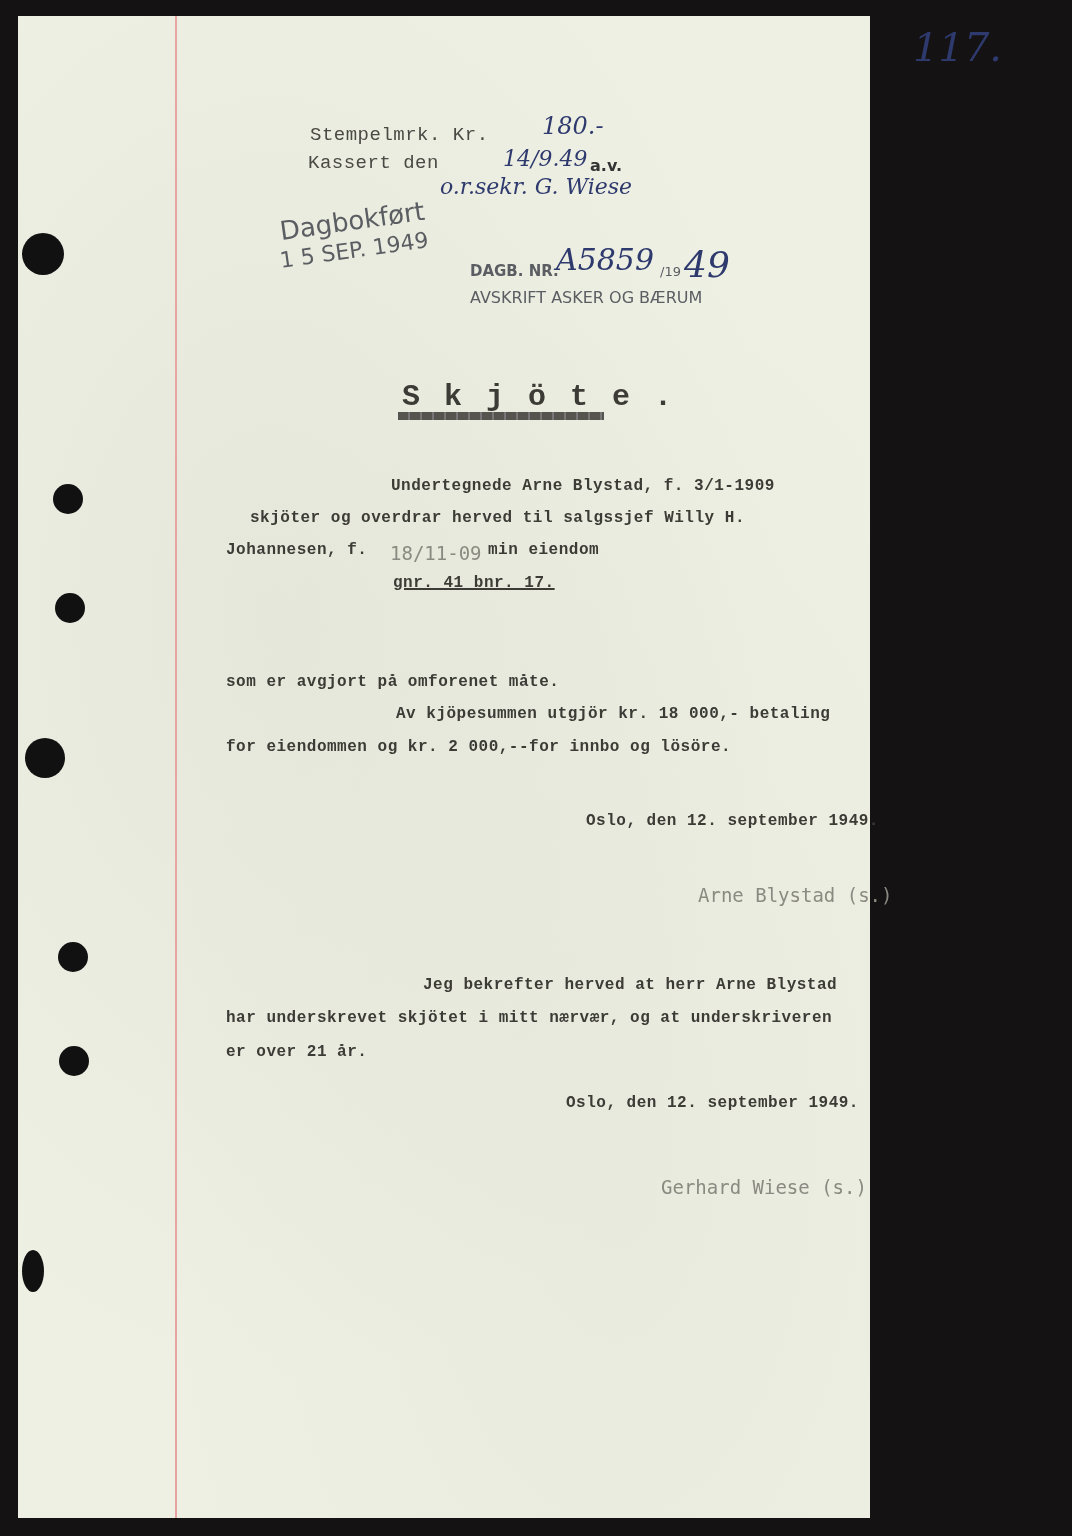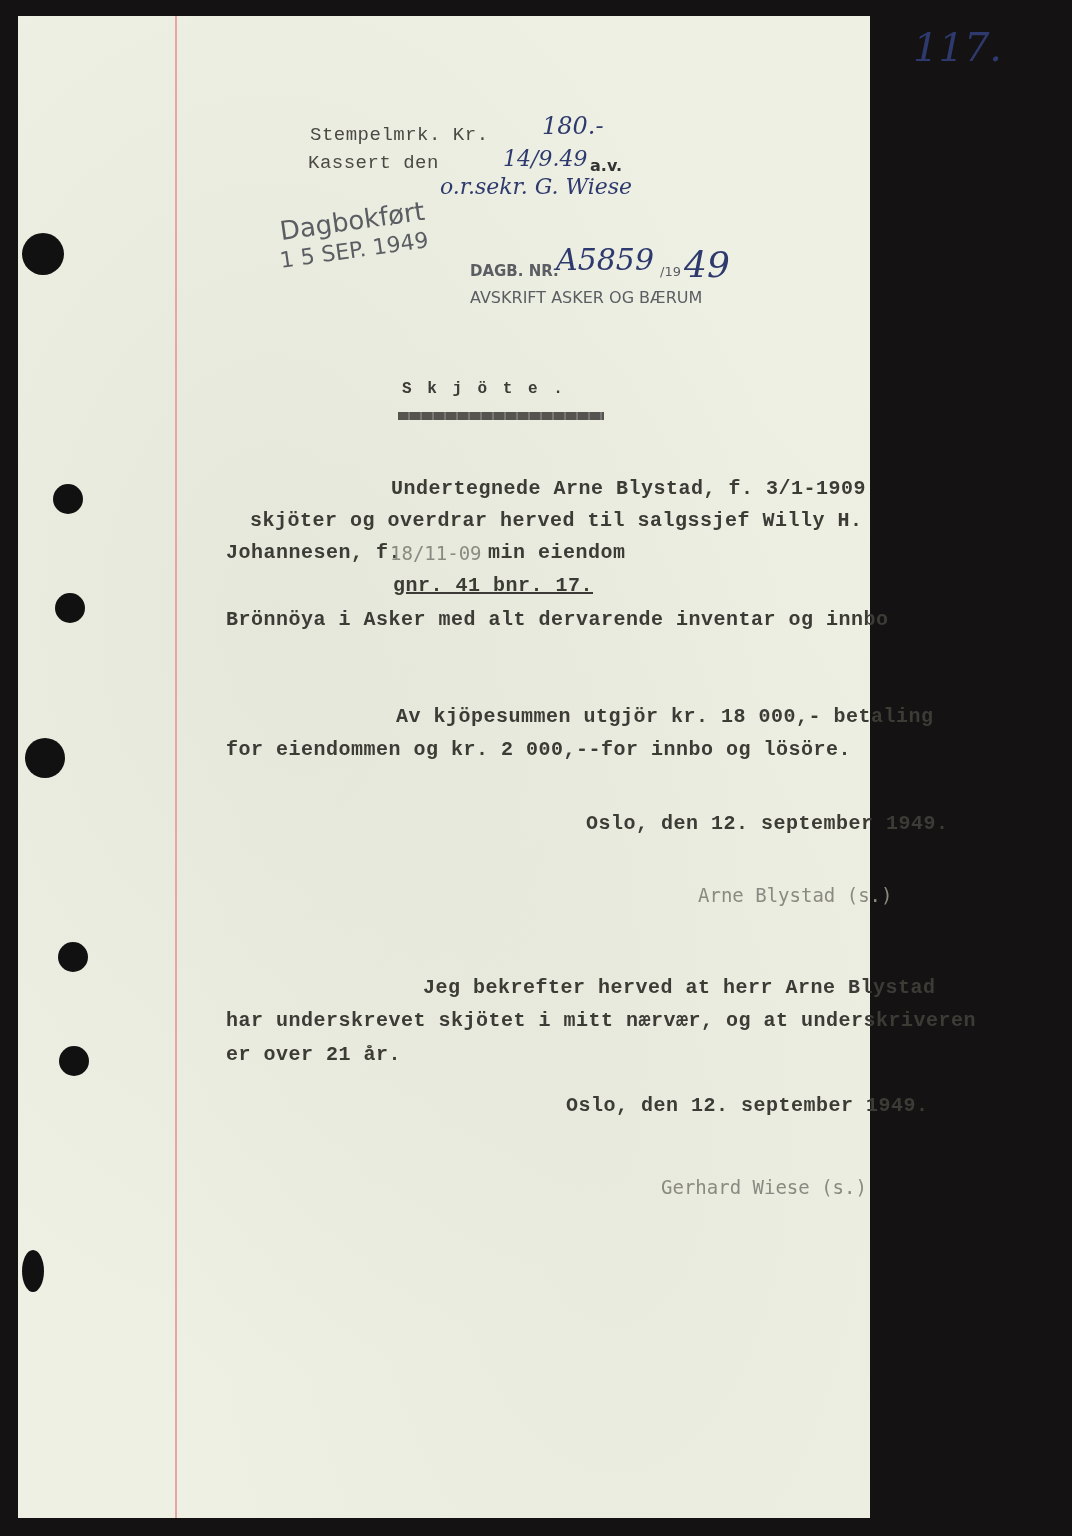--- a/index.html
+++ b/index.html
@@ -18,21 +18,21 @@
     }
     .margin-line {
       position: absolute; left: 157px; top: 0; width: 2px; height: 1502px;
       background: #e8a3a3;
     }
     .hole {
       position: absolute; background: #111; border-radius: 50%;
     }
     .typed {
       position: absolute; color: #3c3b36; font-weight: bold;
-      font-size: 20px; letter-spacing: 0.5px; white-space: pre;
+      font-size: 16px; letter-spacing: 0.5px; white-space: pre;
     }
     .light {
       position: absolute; color: #8a8a82; font-weight: normal;
       font-family: "DejaVu Sans Mono", monospace;
       font-size: 19px; white-space: pre;
     }
     .hand {
       position: absolute; color: #2e3a6e; font-family: "DejaVu Serif", serif;
       font-style: italic; white-space: pre;
     }
@@ -71,30 +71,30 @@
 
   <div class="stamp" style="left:262px;top:200px;font-size:26px;transform:rotate(-8deg);transform-origin:left;">Dagbokført</div>
   <div class="stamp" style="left:262px;top:232px;font-size:22px;transform:rotate(-8deg);transform-origin:left;">1 5 SEP. 1949</div>
 
   <div class="stamp" style="left:452px;top:246px;font-size:15px;font-weight:bold;">DAGB. NR.</div>
   <div class="hand" style="left:538px;top:226px;font-size:30px;">A5859</div>
   <div class="stamp" style="left:642px;top:248px;font-size:13px;">/19</div>
   <div class="hand" style="left:666px;top:228px;font-size:36px;">49</div>
   <div class="stamp" style="left:452px;top:272px;font-size:16px;">AVSKRIFT ASKER OG BÆRUM</div>
 
-  <div class="typed" style="left:384px;top:364px;font-size:16px;letter-spacing:3px;">S k j ö t e .</div>
+  <div class="typed" style="left:384px;top:364px;font-size:30px;letter-spacing:3px;">S k j ö t e .</div>
   <div class="title-rule"></div>
 
   <div class="typed" style="left:373px;top:461px;">Undertegnede Arne Blystad, f. 3/1-1909</div>
   <div class="typed" style="left:196px;top:493px;margin-left:36px;">skjöter og overdrar herved til salgssjef Willy H.</div>
   <div class="typed" style="left:208px;top:525px;">Johannesen, f.</div>
   <div class="light" style="left:372px;top:526px;">18/11-09</div>
   <div class="typed" style="left:470px;top:525px;">min eiendom</div>
   <div class="typed u" style="left:375px;top:558px;">gnr. 41 bnr. 17.</div>
-  <div class="typed" style="left:208px;top:592px;">Brönnöya i Asker med alt dervarende inventar og innbo</div>
+  <div class="typed" style="left:208px;top:657px;">som er avgjort på omforenet måte.</div>
   <div class="typed" style="left:378px;top:689px;">Av kjöpesummen utgjör kr. 18 000,- betaling</div>
   <div class="typed" style="left:208px;top:722px;">for eiendommen og kr. 2 000,--for innbo og lösöre.</div>
 
   <div class="typed" style="left:568px;top:796px;">Oslo, den 12. september 1949.</div>
   <div class="light" style="left:680px;top:868px;">Arne Blystad (s.)</div>
 
   <div class="typed" style="left:405px;top:960px;">Jeg bekrefter herved at herr Arne Blystad</div>
   <div class="typed" style="left:208px;top:993px;">har underskrevet skjötet i mitt nærvær, og at underskriveren</div>
   <div class="typed" style="left:208px;top:1027px;">er over 21 år.</div>
 

